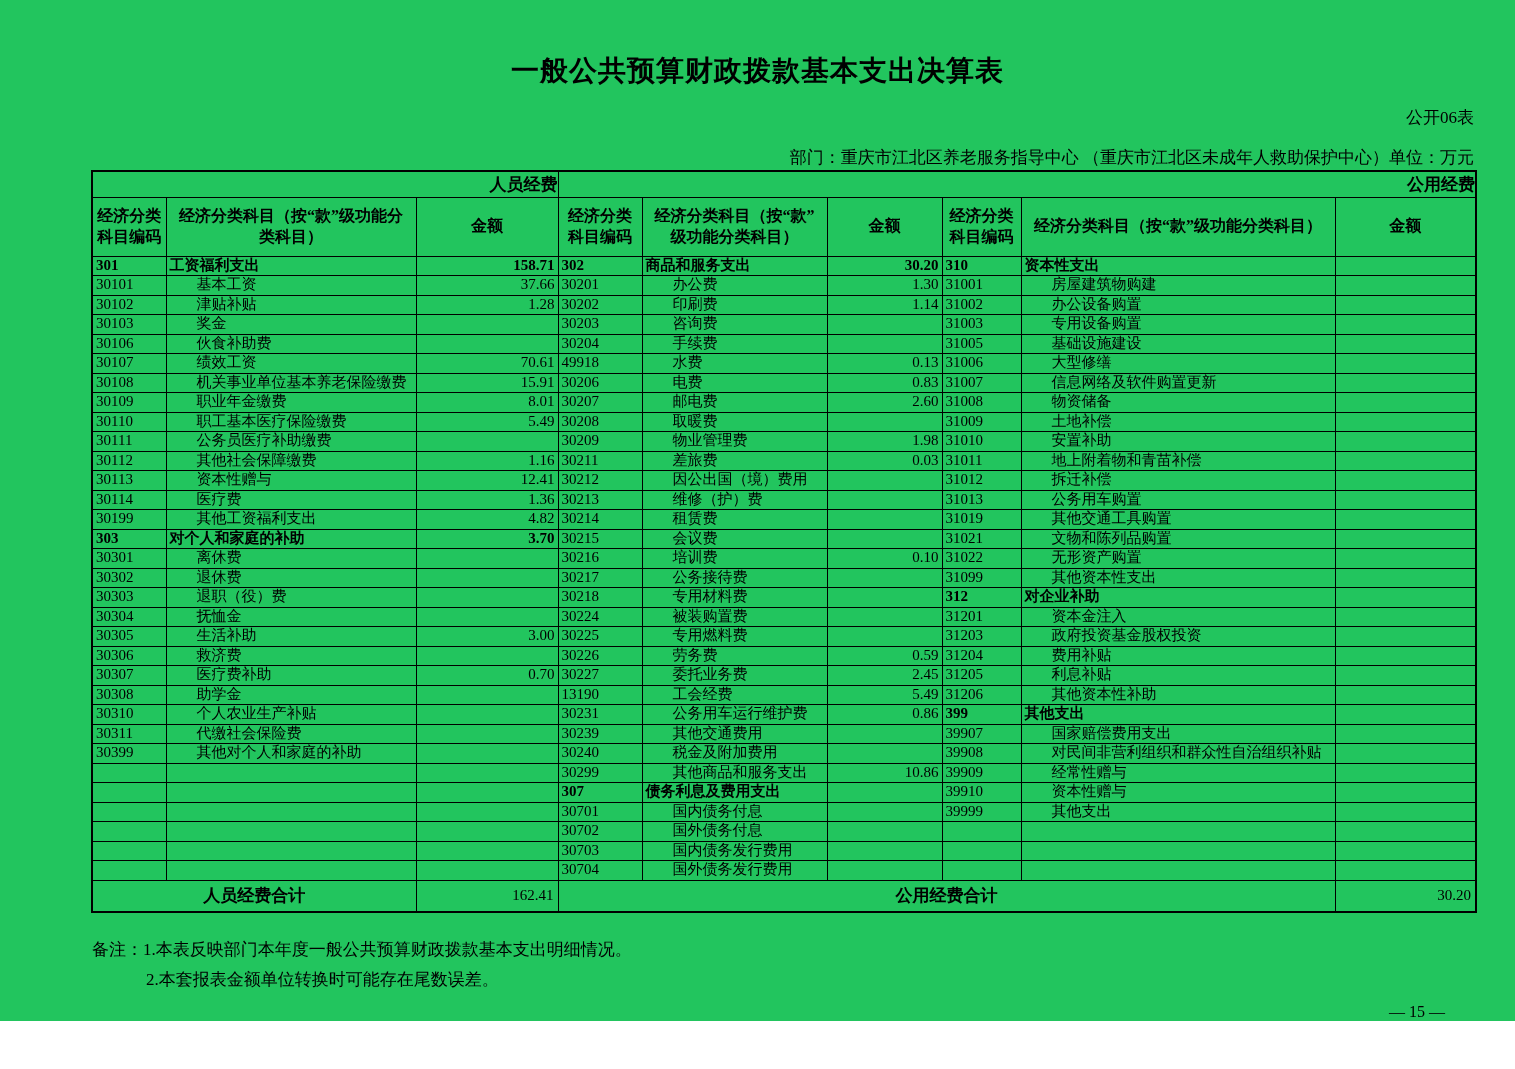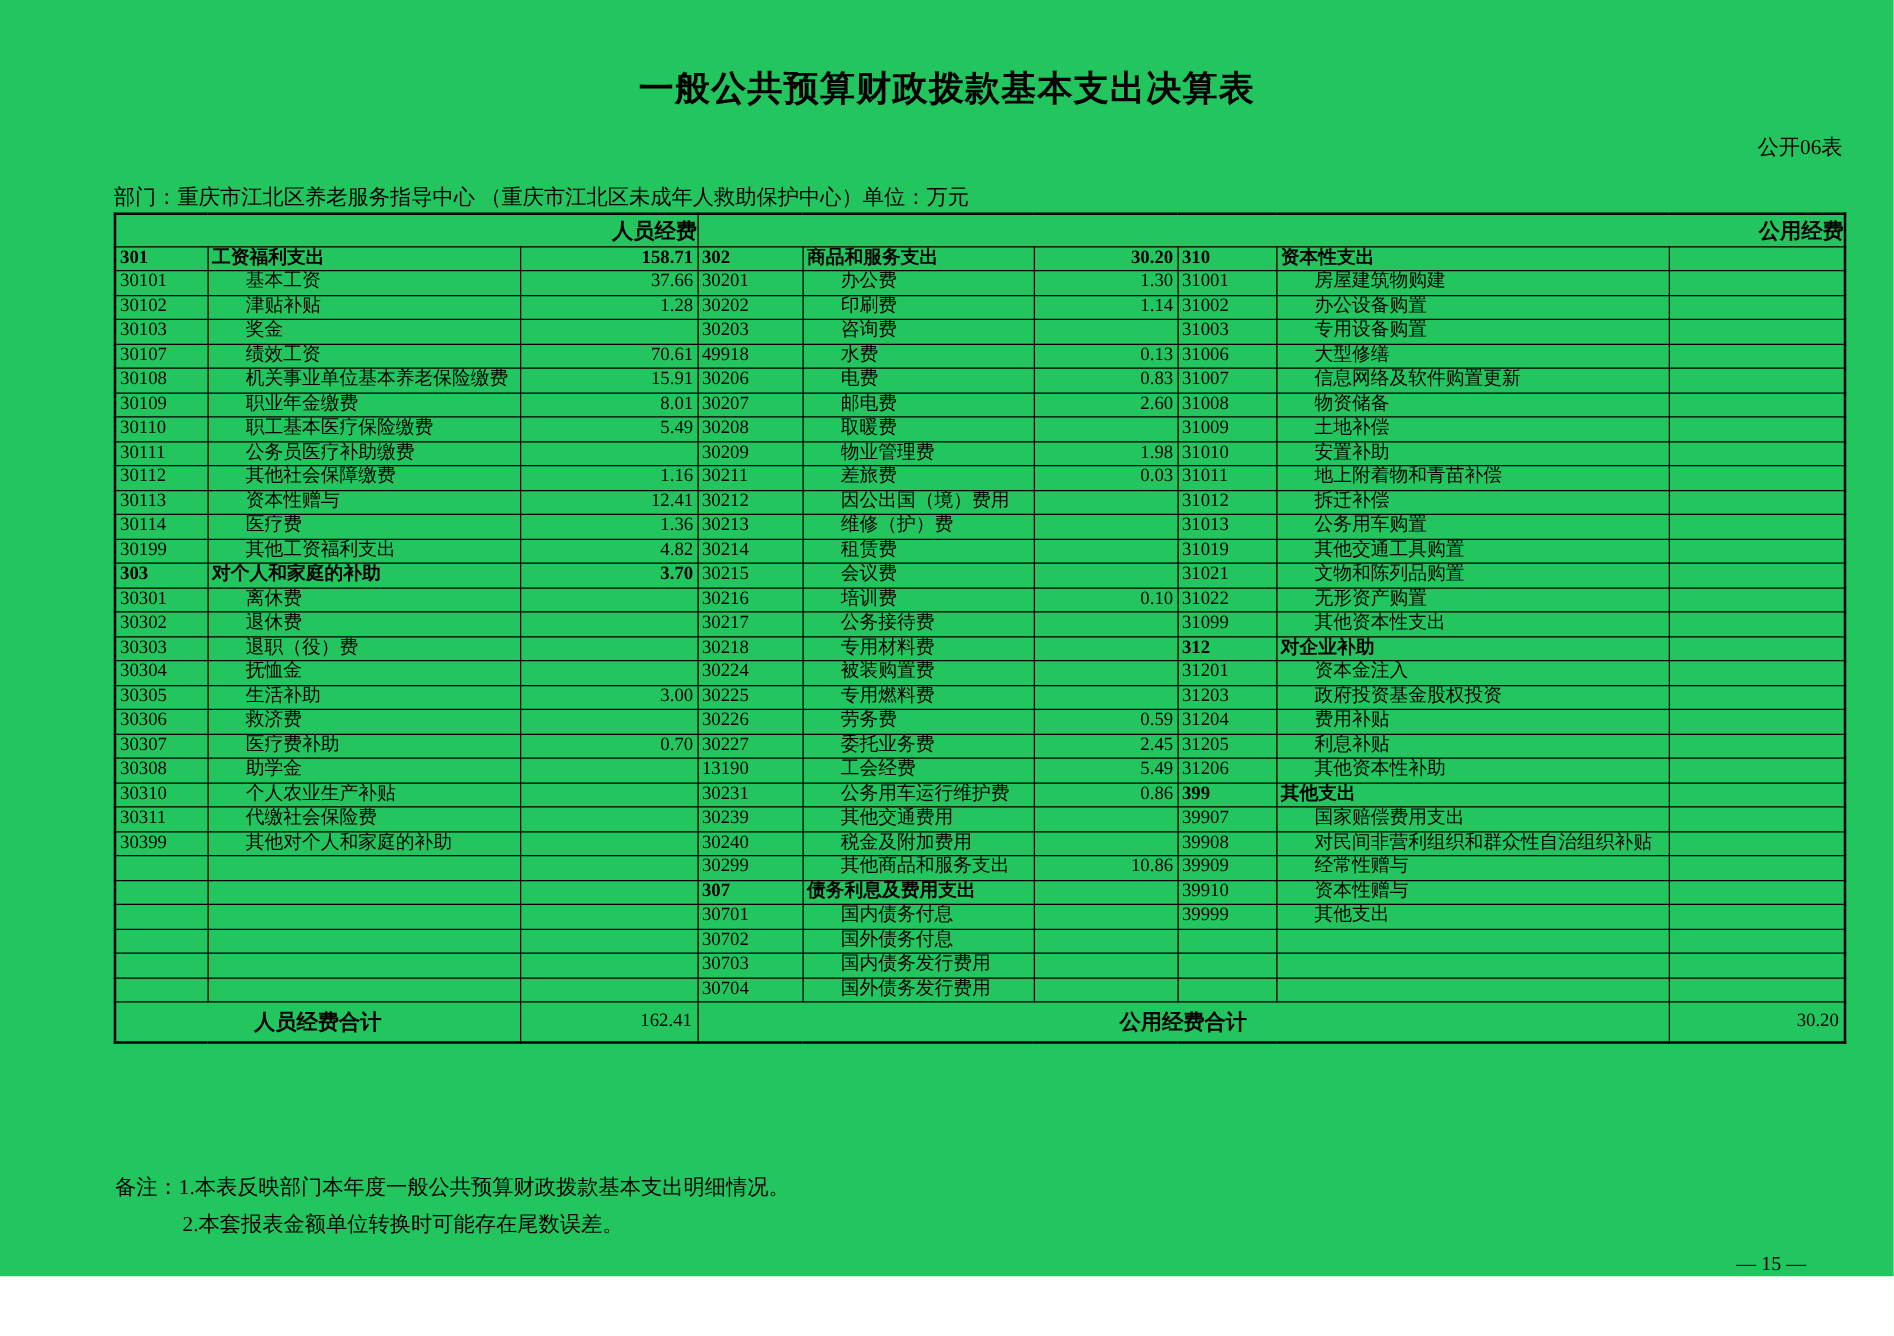--- a/index.html
+++ b/index.html
@@ -13,21 +13,21 @@
 
   .doc-title {
     position: absolute; top: 52px; left: 0; width: 100%;
     text-align: center; font-size: 28px; font-weight: bold; letter-spacing: 1px;
   }
   .form-code {
     position: absolute; top: 106px; right: 41px; font-size: 17px; margin-left: 45px;
   }
   .meta-line {
     position: absolute; top: 146px; left: 91px; right: 41px;
-    display: flex; justify-content: flex-start; font-size: 17px;
+    display: flex; justify-content: flex-end; font-size: 17px;
   }
 
   table.budget {
     position: absolute; top: 170px; left: 91px; width: 1384px;
     border-collapse: collapse; table-layout: fixed;
     border: 2px solid #000;
   }
   .budget th, .budget td { border: 1px solid #000; overflow: hidden; }
 
   .band th { height: 26px; font-size: 17px; font-weight: bold; text-align: right; vertical-align: middle; }
@@ -77,20 +77,36 @@
         <col style="width:115px">
       <col style="width:79px">
         <col style="width:314px">
         <col style="width:141px">
     </colgroup>
     <thead>
       <tr class="band">
         <th colspan="3">人员经费</th>
         <th colspan="6">公用经费</th>
       </tr>
+      <tr class="colhead">
+        <th>经济分类
+科目编码</th>
+        <th>经济分类科目（按“款”级功能分
+类科目）</th>
+        <th>金额</th>
+        <th>经济分类
+科目编码</th>
+        <th>经济分类科目（按“款”
+级功能分类科目）</th>
+        <th>金额</th>
+        <th>经济分类
+科目编码</th>
+        <th>经济分类科目（按“款”级功能分类科目）</th>
+        <th>金额</th>
+      </tr>
     </thead>
     <tbody>
         <tr>
           <td class="code bold">301</td>
           <td class="name bold">工资福利支出</td>
           <td class="amount bold">158.71</td>
           <td class="code bold">302</td>
           <td class="name bold">商品和服务支出</td>
           <td class="amount bold">30.20</td>
           <td class="code bold">310</td>
@@ -121,20 +137,31 @@
         </tr>
         <tr>
           <td class="code">30103</td>
           <td class="name indent">奖金</td>
           <td class="amount"></td>
           <td class="code">30203</td>
           <td class="name indent">咨询费</td>
           <td class="amount"></td>
           <td class="code">31003</td>
           <td class="name indent">专用设备购置</td>
+          <td class="amount"></td>
+        </tr>
+        <tr>
+          <td class="code">30106</td>
+          <td class="name indent">伙食补助费</td>
+          <td class="amount"></td>
+          <td class="code">30204</td>
+          <td class="name indent">手续费</td>
+          <td class="amount"></td>
+          <td class="code">31005</td>
+          <td class="name indent">基础设施建设</td>
           <td class="amount"></td>
         </tr>
         <tr>
           <td class="code">30107</td>
           <td class="name indent">绩效工资</td>
           <td class="amount">70.61</td>
           <td class="code">49918</td>
           <td class="name indent">水费</td>
           <td class="amount">0.13</td>
           <td class="code">31006</td>

